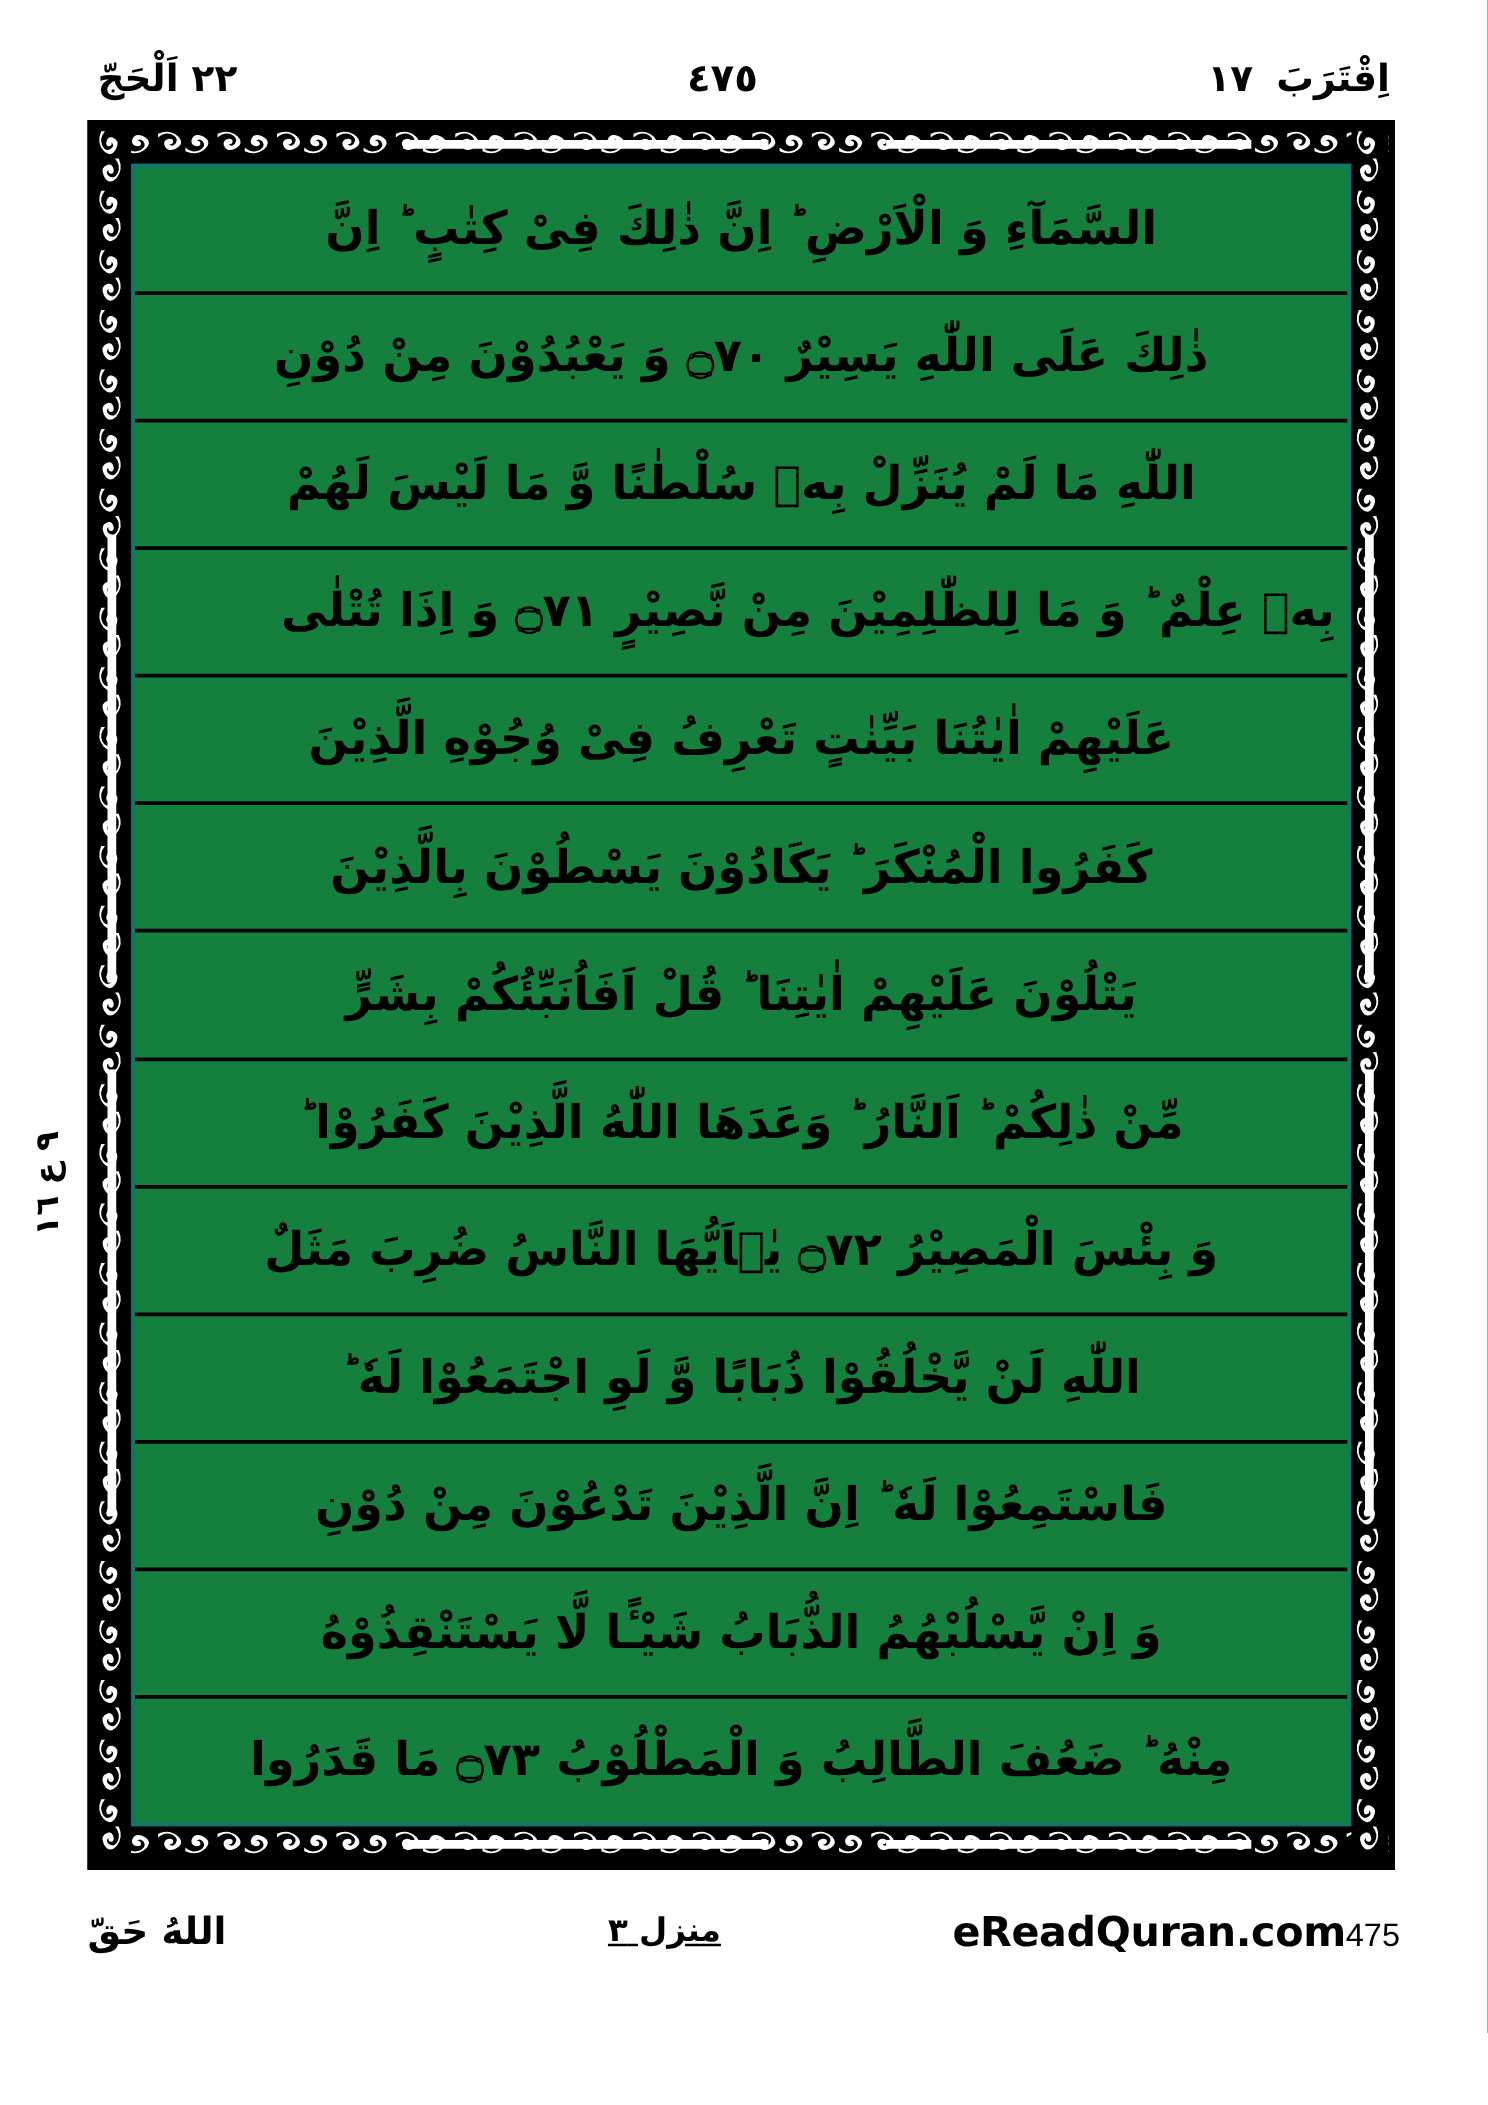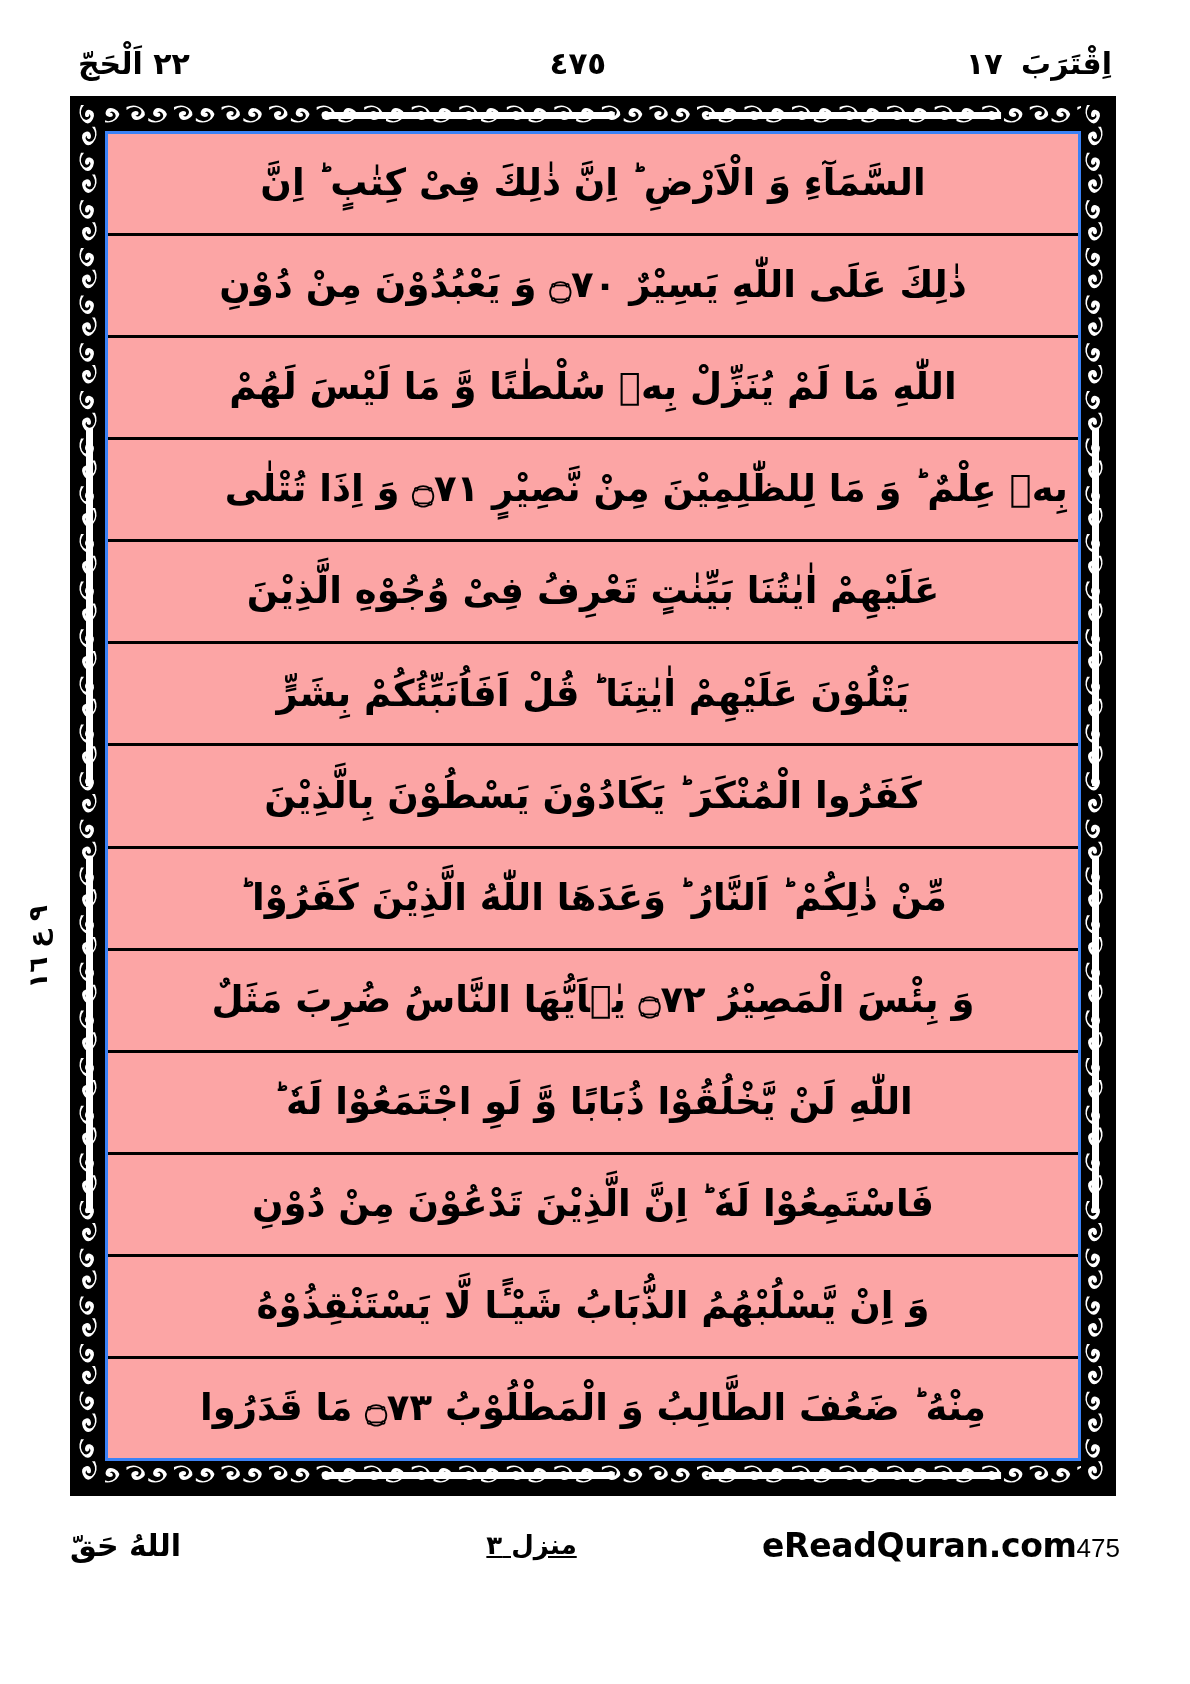--- a/index.html
+++ b/index.html
@@ -56,22 +56,22 @@
   .orn-left,.orn-right{
     top:0;height:100%;width:30px;
   }
   .orn-left{left:0;}
   .orn-right{right:0;}
   .orn-svg{display:block;width:100%;height:100%;}
 
   .frame-inner{
     position:absolute;
     left:30px;top:30px;right:30px;bottom:30px;
-    background:#fca5a5;
-    border:3px solid #3b82f6;
+    background:#15803d;
+    border:3px solid #0f766e;
     box-sizing:border-box;
     overflow:hidden;
   }
   .lines-wrap{
     position:absolute;
     inset:0;
     display:flex;
     flex-direction:column;
   }
   .ayah-line{
@@ -345,24 +345,24 @@
       <div class="ayah-line">
           <span class="ayah-text" style="font-size: 37px;">اللّٰهِ مَا لَمْ يُنَزِّلْ بِهٖ سُلْطٰنًا وَّ مَا لَيْسَ لَهُمْ</span>
         </div>
       <div class="ayah-line">
           <span class="ayah-text" style="font-size: 37px; text-align: right;">بِهٖ عِلْمٌ ؕ وَ مَا لِلظّٰلِمِيْنَ مِنْ نَّصِيْرٍ ۝٧١ وَ اِذَا تُتْلٰى</span>
         </div>
       <div class="ayah-line">
           <span class="ayah-text" style="font-size: 37px;">عَلَيْهِمْ اٰيٰتُنَا بَيِّنٰتٍ تَعْرِفُ فِىْ وُجُوْهِ الَّذِيْنَ</span>
         </div>
       <div class="ayah-line">
+          <span class="ayah-text" style="font-size: 37px;">كَفَرُوا الْمُنْكَرَ ؕ يَكَادُوْنَ يَسْطُوْنَ بِالَّذِيْنَ</span>
+        </div>
+      <div class="ayah-line">
           <span class="ayah-text" style="font-size: 37px;">يَتْلُوْنَ عَلَيْهِمْ اٰيٰتِنَا ؕ قُلْ اَفَاُنَبِّئُكُمْ بِشَرٍّ</span>
-        </div>
-      <div class="ayah-line">
-          <span class="ayah-text" style="font-size: 37px;">كَفَرُوا الْمُنْكَرَ ؕ يَكَادُوْنَ يَسْطُوْنَ بِالَّذِيْنَ</span>
         </div>
       <div class="ayah-line">
           <span class="ayah-text" style="font-size: 37px;">مِّنْ ذٰلِكُمْ ؕ اَلنَّارُ ؕ وَعَدَهَا اللّٰهُ الَّذِيْنَ كَفَرُوْا ؕ</span>
         </div>
       <div class="ayah-line">
           <span class="ayah-text" style="font-size: 37px;">وَ بِئْسَ الْمَصِيْرُ ۝٧٢ يٰۤاَيُّهَا النَّاسُ ضُرِبَ مَثَلٌ</span>
         </div>
       <div class="ayah-line">
           <span class="ayah-text" style="font-size: 37px;">اللّٰهِ لَنْ يَّخْلُقُوْا ذُبَابًا وَّ لَوِ اجْتَمَعُوْا لَهٗ ؕ</span>
         </div>

